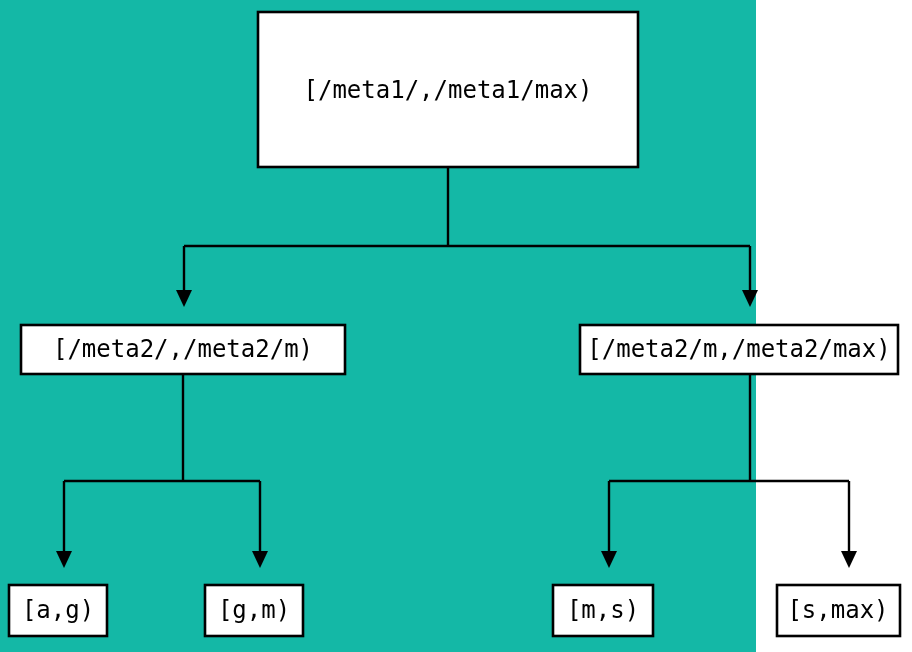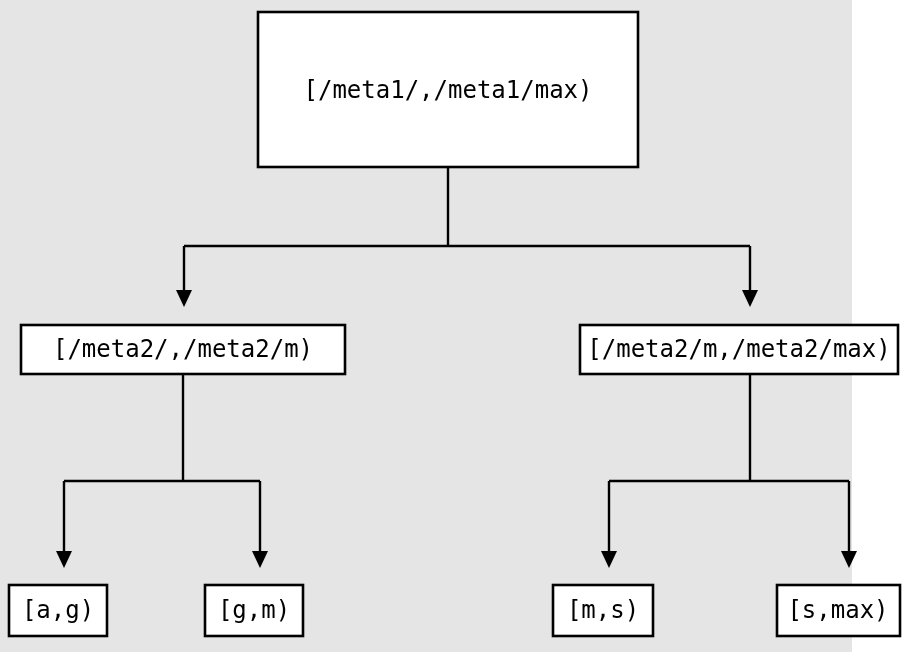--- a/index.html
+++ b/index.html
@@ -8,23 +8,23 @@
     background: #ffffff;
   }
   body {
     width: 912px;
     height: 652px;
     overflow: hidden;
     font-family: "DejaVu Sans Mono", "Liberation Mono", monospace;
   }
   #diagram-root {
     position: relative;
-    width: 852px;
+    width: 756px;
     height: 652px;
-    background: #e5e5e5;
+    background: #14b8a6;
   }
   #tree-svg {
     position: absolute;
     left: 0;
     top: 0;
     width: 912px;
     height: 652px;
     display: block;
   }
   .node-box {

